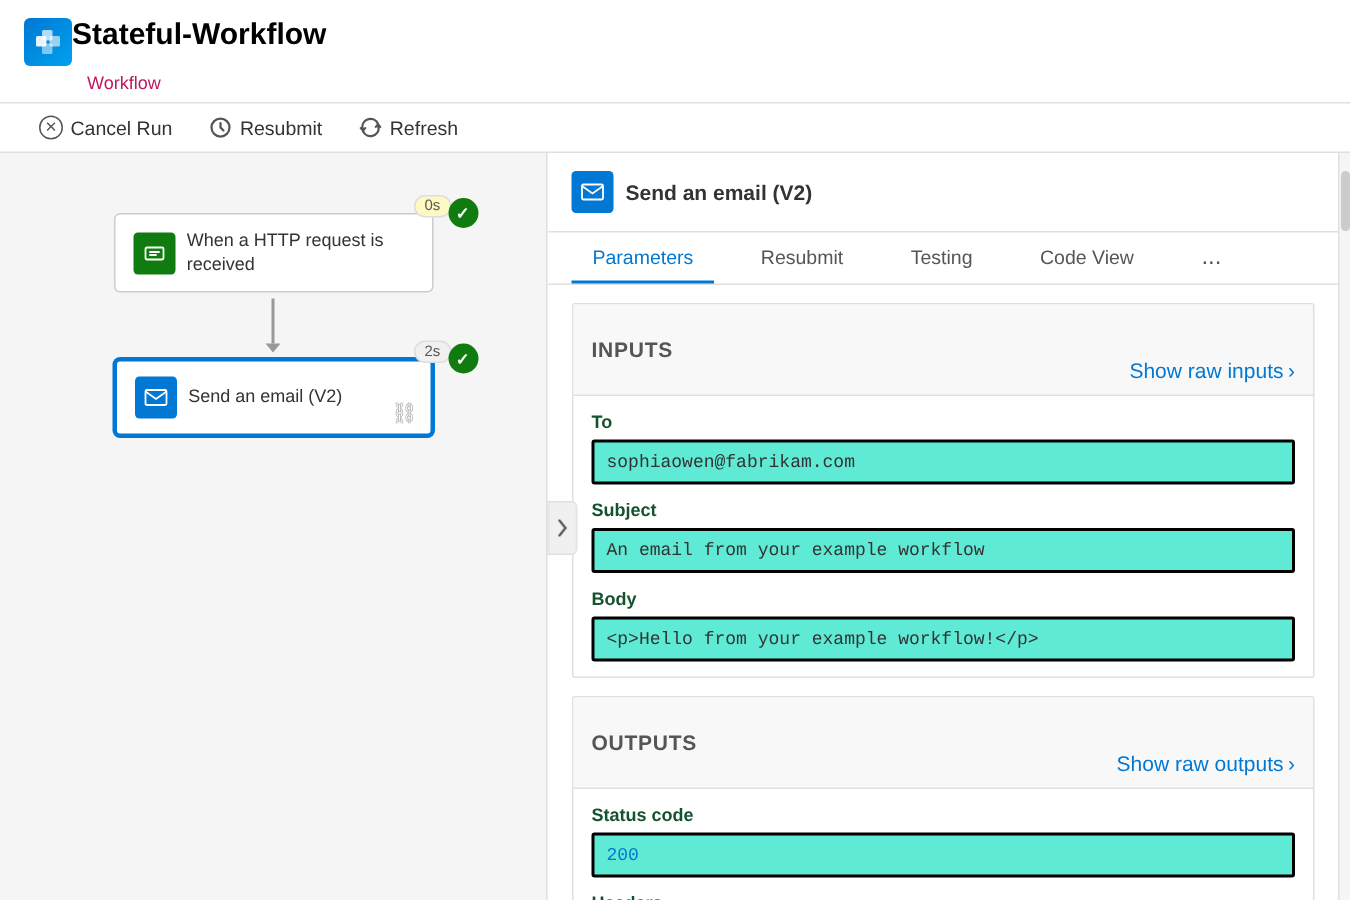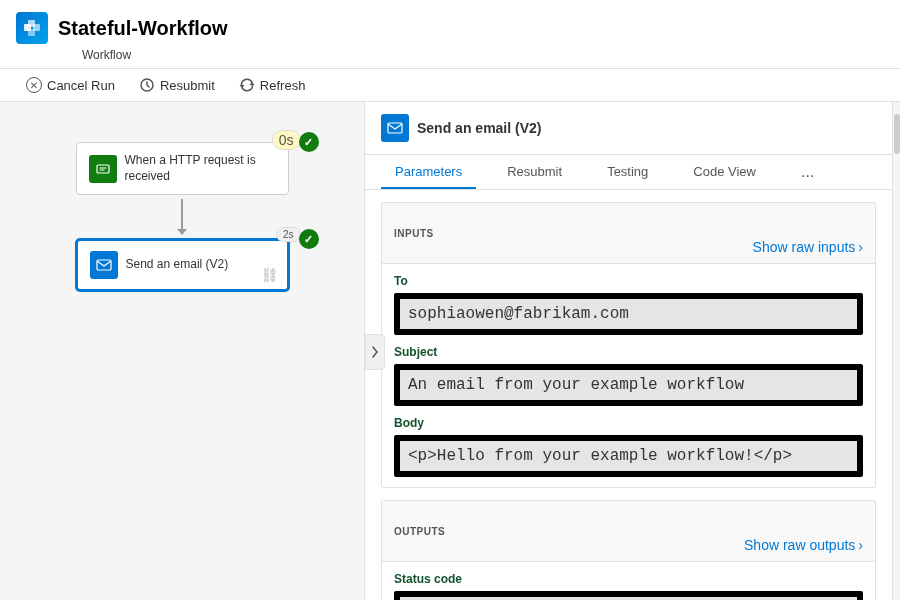--- a/index.html
+++ b/index.html
@@ -1,24 +1,24 @@
 <!DOCTYPE html>
 <html><head>
   <meta charset="utf-8">
   <style>
     * { box-sizing: border-box; margin: 0; padding: 0; }
     body { font-family: 'Segoe UI', sans-serif; font-size: 13px; background: #fff; width: 900px; height: 600px; overflow: hidden; }
 
     
     .header { padding: 12px 16px 6px 16px; border-bottom: 1px solid #e0e0e0; }
-    .header-title-row { display: flex; align-items: center; gap: 10px; margin-bottom: 4px; }
+    .header-title-row { display: flex; gap: 0; margin-bottom: 4px; }
     .app-icon { width: 32px; height: 32px; background: linear-gradient(135deg, #0078d4, #00a2ed); border-radius: 4px; display: flex; align-items: center; justify-content: center; flex-shrink: 0; }
     .app-icon svg { width: 20px; height: 20px; }
     .header-title { font-size: 20px; font-weight: 600; color: #000; }
-    .header-subtitle { font-size: 12px; color: #404040; margin-left: 66px; }
+    .header-subtitle { font-size: 12px; color: #be185d; margin-left: 42px; }
     .toolbar { display: flex; align-items: center; gap: 4px; padding: 6px 0 4px 0; }
     .toolbar-btn { display: flex; align-items: center; gap: 5px; padding: 4px 10px; border: none; background: none; cursor: pointer; color: #333; font-size: 13px; border-radius: 3px; }
 
     
     .main { display: flex; height: calc(600px - 100px); }
 
     
     .left-panel { width: 365px; background: #f5f5f5; border-right: 1px solid #e0e0e0; padding: 20px; flex-shrink: 0; position: relative; }
     .workflow-area { display: flex; flex-direction: column; align-items: center; gap: 0; padding-top: 20px; }
 
@@ -56,27 +56,27 @@
 
     
     .panel-content { flex: 1; overflow-y: auto; padding: 0; }
     .panel-content::-webkit-scrollbar { width: 8px; }
     .panel-content::-webkit-scrollbar-track { background: #f5f5f5; }
     .panel-content::-webkit-scrollbar-thumb { background: #ccc; border-radius: 4px; }
 
     
     .section { border: 1px solid #e0e0e0; margin: 12px 16px; border-radius: 2px; }
     .section-header { display: flex; align-items: center; justify-content: space-between; padding: 8px 12px; background: #f8f8f8; border-bottom: 1px solid #e0e0e0; }
-    .section-title { font-size: 10px; font-weight: 600; color: #555; letter-spacing: 0.5px; text-transform: uppercase; }
+    .section-title { font-size: 14px; font-weight: 600; color: #555; letter-spacing: 0.5px; text-transform: uppercase; }
     .section-action { font-size: 12px; color: #0078d4; cursor: pointer; display: flex; align-items: center; gap: 3px; margin-top: 28px; }
     .section-action span { font-size: 14px; }
 
     .field { padding: 10px 12px; }
     .field-label { font-size: 12px; color: #14532d; margin-bottom: 5px; font-weight: bold; }
-    .field-value { font-family: 'Courier New', monospace; font-size: 16px; color: #333; border: 6px solid #000000; padding: 6px 8px; border-radius: 2px; background: #e5e5e5; width: 100%; }
+    .field-value { font-family: 'Courier New', monospace; font-size: 12px; color: #333; border: 2px solid #000000; padding: 6px 8px; border-radius: 2px; background: #5eead4; width: 100%; }
     .field-value.code { font-family: 'Courier New', monospace; }
 
     .outputs-section { margin-top: 0; }
   </style>
 </head>
 <body>
 
 <div class="header">
   <div class="header-title-row">
     <div class="app-icon">
@@ -130,21 +130,21 @@
             <div class="node-icon green">
               <svg viewBox="0 0 16 16" xmlns="http://www.w3.org/2000/svg">
                   <rect x="2" y="4" width="12" height="8" rx="1" fill="none" stroke="#fff" stroke-width="1.2"></rect>
                   <path d="M5 7h6M5 9h4" stroke="#fff" stroke-width="1.2" stroke-linecap="round"></path>
                 </svg>
             </div>
             <span class="node-label">When a HTTP request is received</span>
           </div>
 
           <div style="position:absolute; top:-12px; right:-12px; display:flex; flex-direction:column; align-items:center;">
-            <div style="background:#fef9c3; border:1px solid #ddd; border-radius:10px; padding:1px 6px; font-size:14px; color:#555; margin-bottom:2px;">0s</div>
+            <div style="background:#fef9c3; border:1px solid #ddd; border-radius:10px; padding:1px 6px; font-size:10px; color:#555; margin-bottom:2px;">0s</div>
           </div>
           <div style="position:absolute; top:-10px; right:-30px;">
             <div style="background:#107c10; border-radius:50%; width:20px; height:20px; display:flex; align-items:center; justify-content:center; color:#fff; font-size:11px; font-weight:bold;">✓</div>
           </div>
         </div>
       </div>
 
       <div style="display:flex; flex-direction:column; align-items:center; margin: 4px 0;">
         <div class="connector"></div>
         <div class="connector-arrow"></div>

